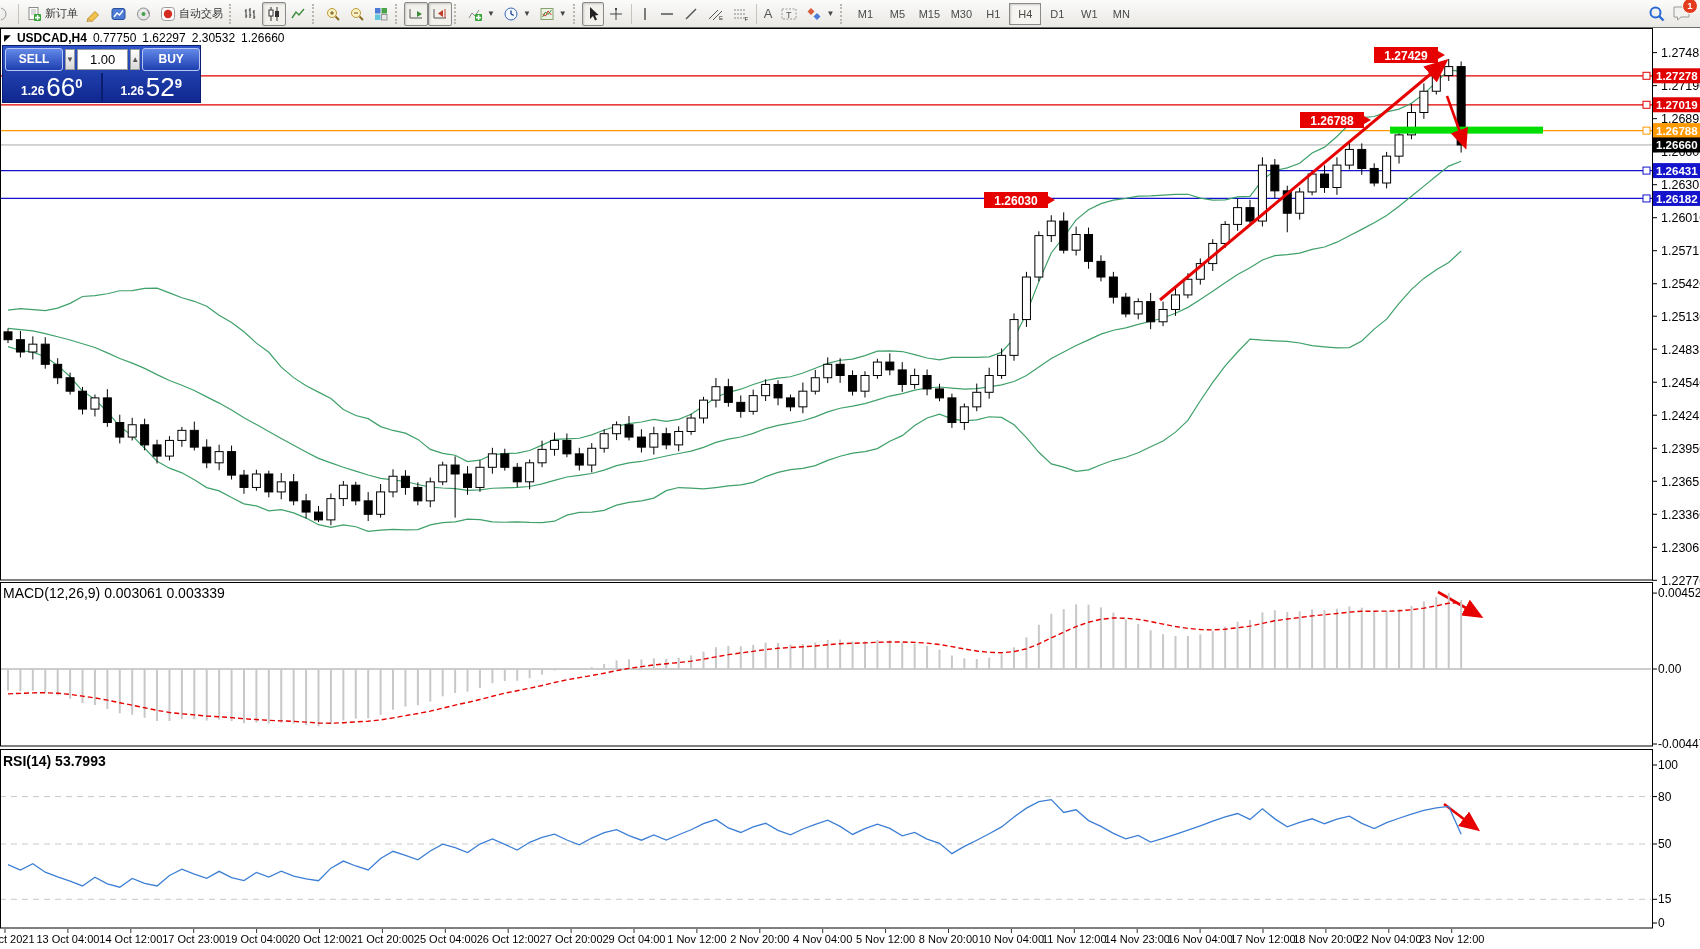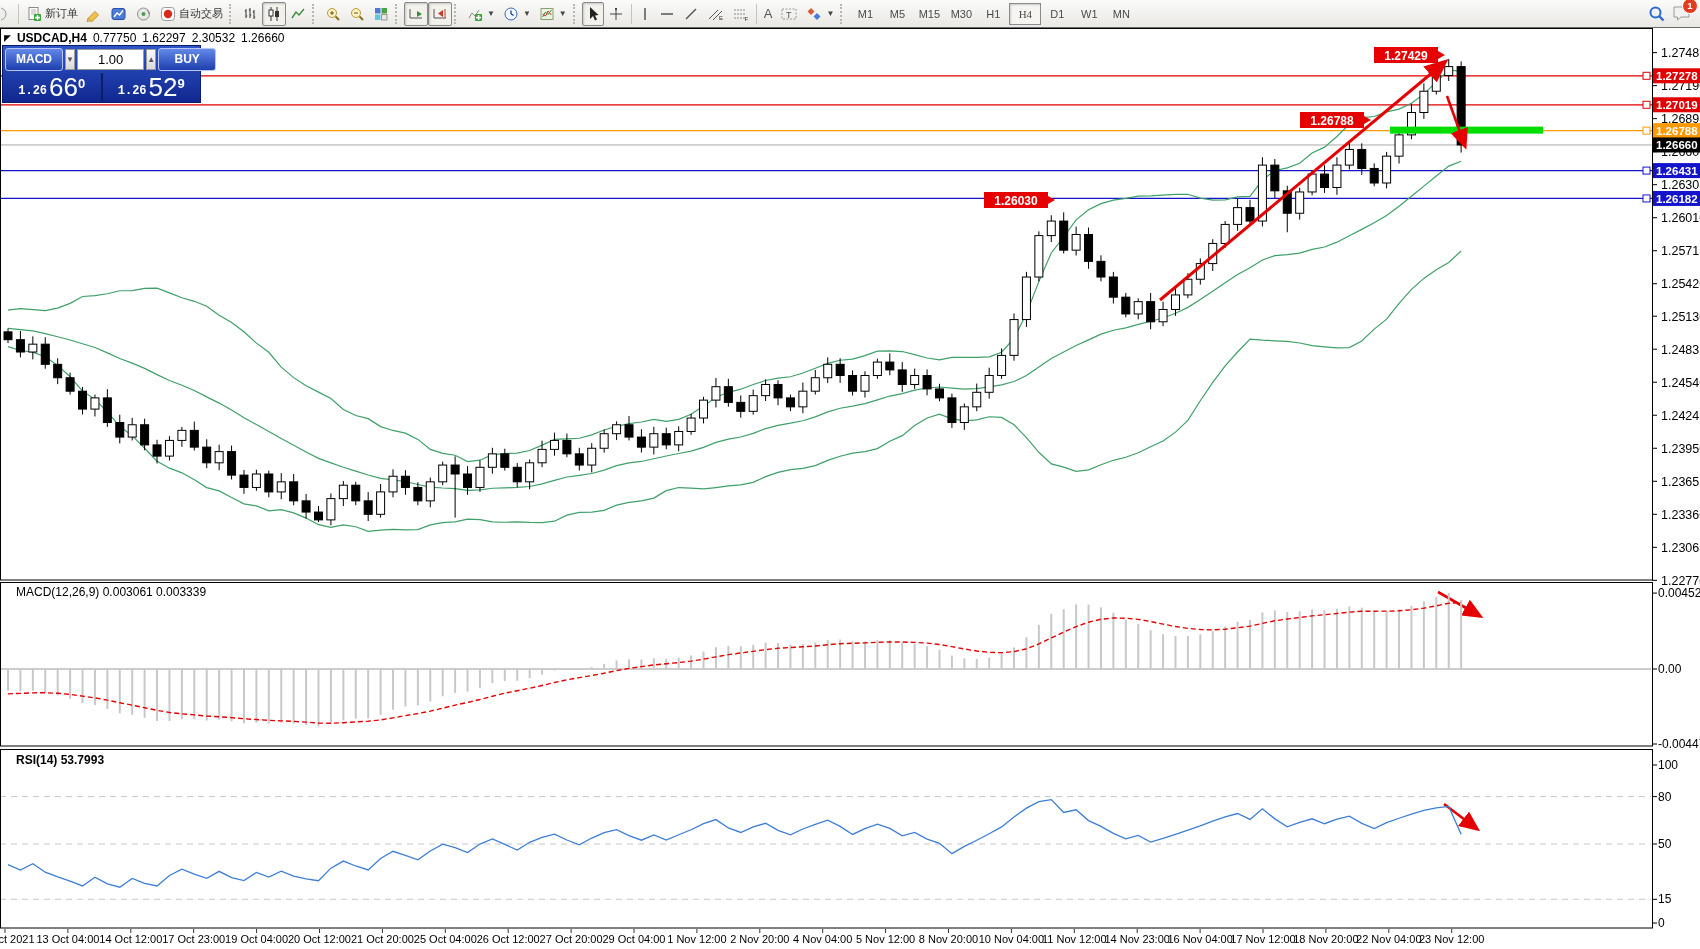--- a/index.html
+++ b/index.html
@@ -8,42 +8,42 @@
   .toolbar{position:absolute;left:0;top:0;width:1700px;height:27px;z-index:20;
     background:linear-gradient(#fbfbfa,#e9e8e4);border-bottom:1px solid #6d6d6d;
     display:flex;align-items:center;font-size:11px;color:#333;}
   .grip{width:5px;height:20px;margin:0 2px;border-left:2px dotted #b9b7b0;}
   .sep{width:1px;height:20px;background:#c5c3bc;margin:0 3px;}
   .tbtn{display:flex;align-items:center;gap:3px;height:22px;padding:0 3px;border:1px solid transparent;border-radius:2px;}
   .tbtn.active{border:1px solid #8a8a8a;background:#f2f1ec;box-shadow:inset 1px 1px 2px rgba(0,0,0,.18);}
   .tbtn svg{display:block;}
   .caret{font-size:8px;color:#444;margin-left:1px;}
   .tf{min-width:26px;text-align:center;height:20px;line-height:20px;padding:0 2px;color:#4a4a4a;border:1px solid transparent;}
-  .tf.active{border:1px solid #8a8a8a;background:#f6f5f1;box-shadow:inset 1px 1px 2px rgba(0,0,0,.18);font-family:Liberation Serif, serif;}
+  .tf.active{border:1px solid #8a8a8a;background:#f6f5f1;box-shadow:inset 1px 1px 2px rgba(0,0,0,.18);}
   .tb-right{margin-left:auto;display:flex;align-items:center;gap:6px;padding-right:8px;}
   .badge{position:absolute;right:-6px;top:-6px;background:#e33b1e;color:#fff;border-radius:50%;
     width:14px;height:14px;line-height:14px;text-align:center;font-size:9.5px;font-weight:bold;border:1px solid #fff;}
   .bubble-wrap{position:relative;}
   
   .sym-header{position:absolute;left:4px;top:31px;z-index:10;font-size:12px;color:#000;display:flex;gap:6px;align-items:center;}
   .sym-header .tri{font-size:9px;color:#000;}
-  .pane-label{position:absolute;z-index:10;font-size:12px;color:#000;left:16px;}
+  .pane-label{position:absolute;z-index:10;font-size:14px;color:#000;left:3px;}
   
   .trade-panel{position:absolute;left:2px;top:45px;width:197px;height:56px;z-index:10;
     background:linear-gradient(#2e56c8,#10278f);border:1px solid #0a1d6e;color:#fff;}
   .tp-row1{display:flex;align-items:center;height:25px;gap:2px;padding:1px 2px;}
   .tp-btn{flex:0 0 56px;height:21px;text-align:center;line-height:21px;font-size:12px;font-weight:bold;color:#fff;
     background:linear-gradient(#6389e8,#1d3fb0);border:1px solid #b9c6f5;border-radius:3px;}
   .tp-spin{width:15px;height:19px;background:linear-gradient(#fdfdfd,#d8d8d8);border:1px solid #9a9a9a;
     color:#555;font-size:8px;text-align:center;line-height:19px;}
   .tp-vol{flex:1;height:19px;background:#fff;color:#000;border:1px solid #9a9a9a;font-size:13px;
-    text-align:right;padding:0 20px;line-height:19px;}
+    text-align:right;padding:0 12px;line-height:19px;}
   .tp-row2{display:flex;height:28px;}
   .tp-price{flex:1;display:flex;align-items:flex-end;justify-content:center;padding-bottom:2px;}
-  .tp-price .sm{font-size:12px;font-weight:bold;margin-right:2px;line-height:16px;font-family:Liberation Mono, monospace;}
+  .tp-price .sm{font-size:12px;font-weight:bold;margin-right:2px;line-height:16px;}
   .tp-price .big{font-size:26px;font-weight:normal;line-height:24px;}
   .tp-price .sup{font-size:13px;font-weight:bold;line-height:30px;vertical-align:top;}
   .tp-div{width:2px;background:#0a1d6e;}
   svg text{font-family:"Liberation Sans",sans-serif;}
 </style>
 </head>
 <body>
 
 <div id="app">
 
@@ -806,21 +806,21 @@
     <span class="tri">◤</span>
     <span style="font-weight:bold;">USDCAD,H4</span>
     <span>0.77750</span>
     <span>1.62297</span>
     <span>2.30532</span>
     <span>1.26660</span>
   </div>
 
   <div class="trade-panel">
     <div class="tp-row1">
-      <div class="tp-btn">MACD</div>
+      <div class="tp-btn">SELL</div>
       <div class="tp-spin">▼</div>
       <div class="tp-vol">1.00</div>
       <div class="tp-spin">▲</div>
       <div class="tp-btn">BUY</div>
     </div>
     <div class="tp-row2">
       <div class="tp-price">
         <span class="sm">1.26</span>
         <span class="big">66</span>
         <span class="sup">0</span>

